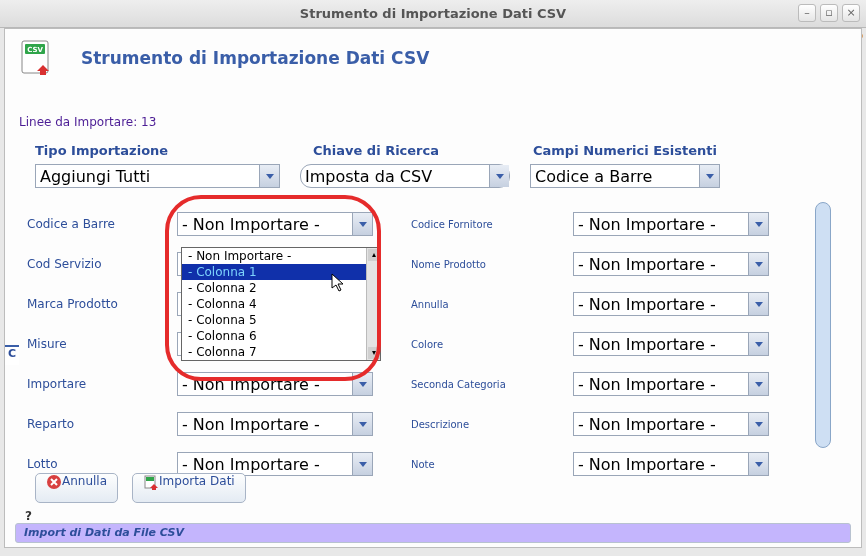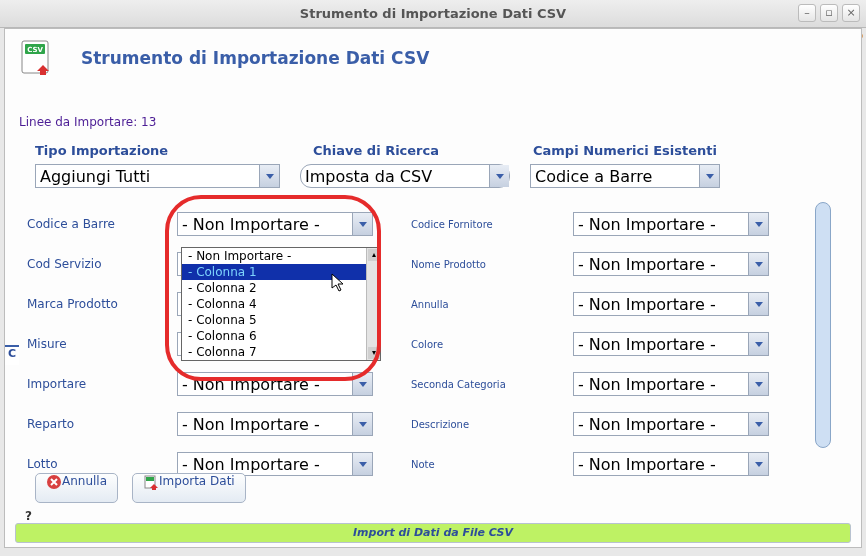--- a/index.html
+++ b/index.html
@@ -248,28 +248,27 @@
     font-weight: bold;
     color: #333;
   }
   .statusbar {
     position: absolute;
     left: 10px;
     right: 10px;
     bottom: 4px;
     height: 20px;
     border: 1px solid #b8c2d0;
-    background: #bef264;
+    background: #c4b5fd;
     font-size: 11px;
     font-style: italic;
     font-weight: bold;
     color: #2d4e9a;
     padding: 2px 8px;
     border-radius: 3px;
-    text-align: center;
   }
   .side-clip {
     position: absolute;
     right: 0;
     top: 30px;
     width: 24px;
     font-size: 10px;
     color: #cc6600;
   }
   .side-clip div { margin-bottom: 140px; }

